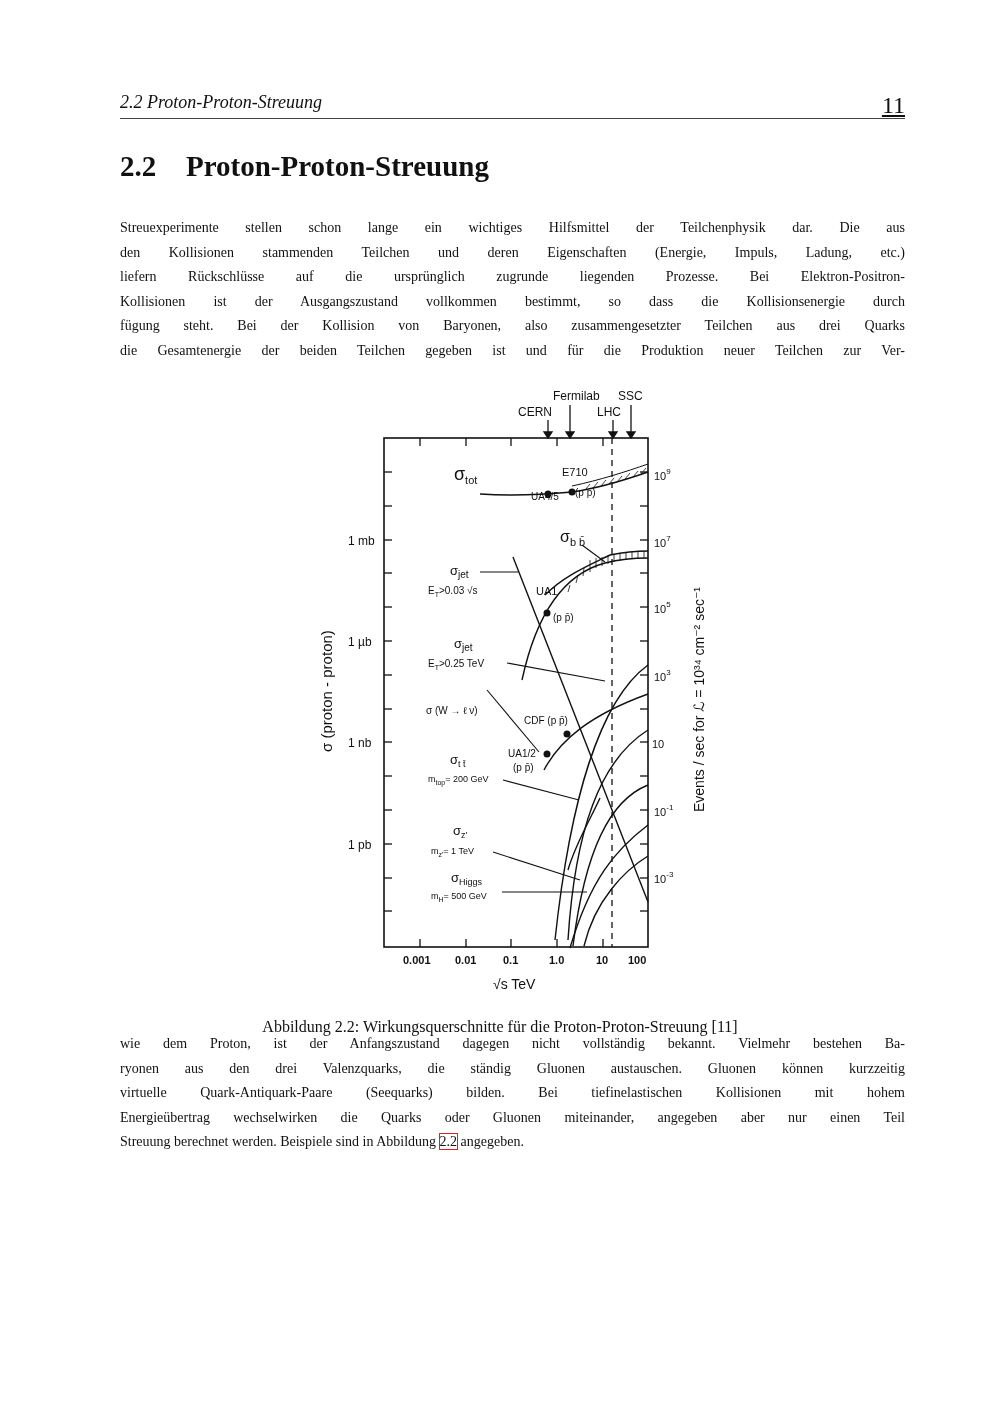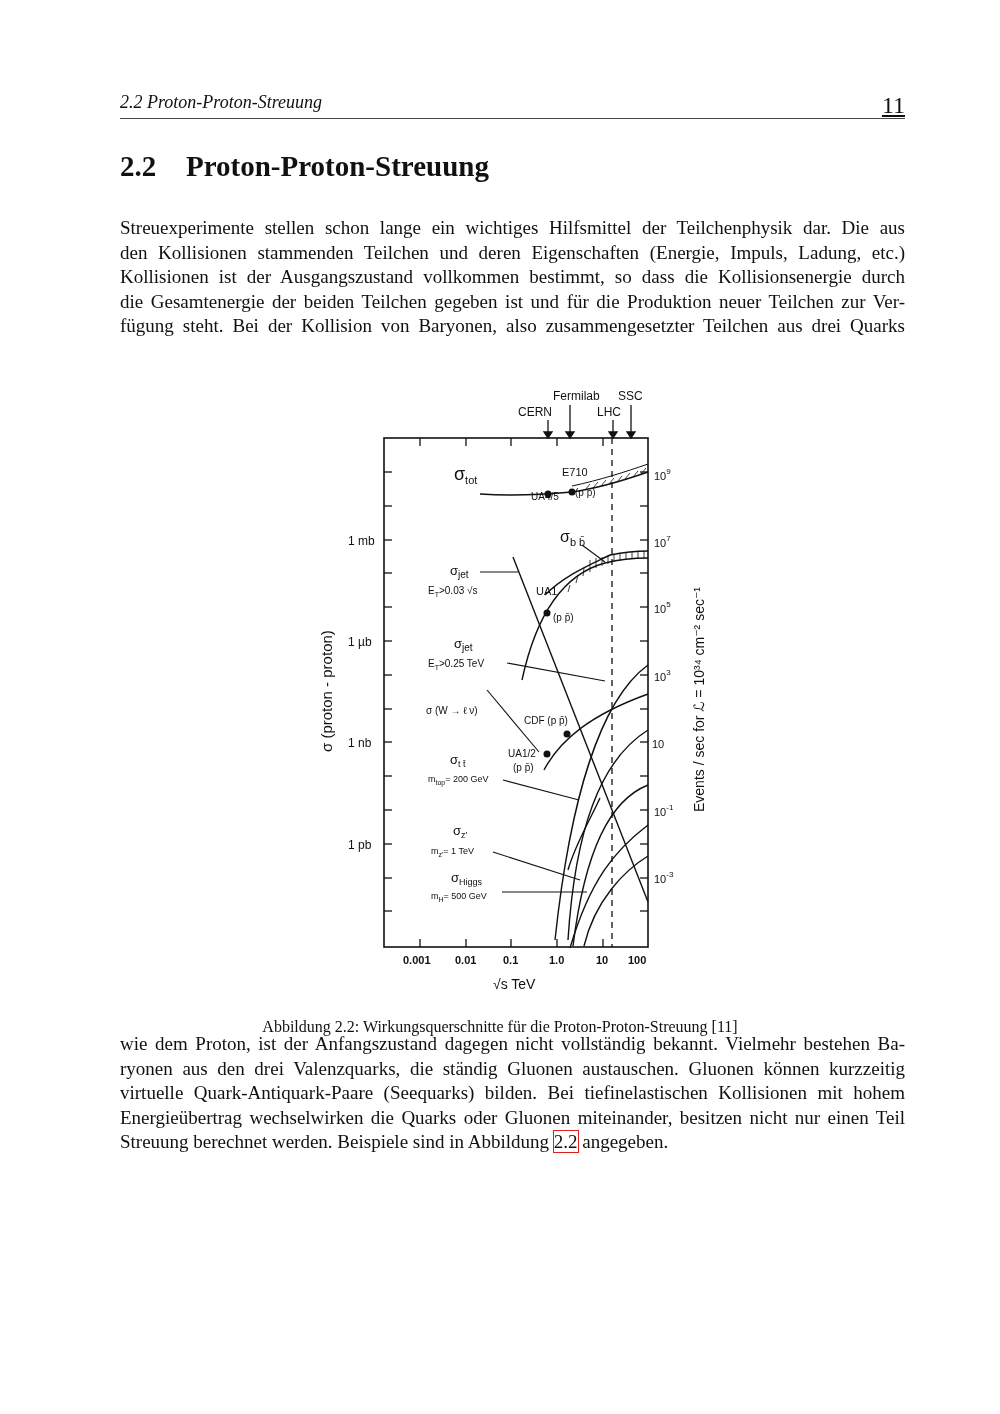--- a/index.html
+++ b/index.html
@@ -4,21 +4,21 @@
 <style>
   html, body { margin: 0; padding: 0; background: #ffffff; }
   body { width: 1000px; height: 1414px; position: relative; overflow: hidden;
          font-family: "Liberation Serif", "DejaVu Serif", serif; color: #111; }
   .running-head { position: absolute; left: 120px; top: 88px; width: 785px; height: 30px;
                   border-bottom: 1px solid #444; }
   .running-head .rh-title { position: absolute; left: 0; top: 4px; font-style: italic; font-size: 18px; }
   .running-head .rh-page { position: absolute; right: 0; top: 4px; font-size: 24px; text-decoration: underline; }
   .section-title { position: absolute; left: 120px; top: 150px; font-size: 29px; font-weight: bold; margin: 0; }
   .section-title .num { display: inline-block; width: 66px; }
-  .para { position: absolute; left: 120px; width: 785px; font-size: 19px; line-height: 24.6px;
+  .para { position: absolute; left: 120px; width: 785px; font-size: 14px; line-height: 24.6px;
           text-align: justify; margin: 0; }
   .para .line { display: block; text-align: justify; text-align-last: justify; white-space: nowrap; }
   .para .line.last { text-align-last: left; }
   #p1 { top: 216px; }
   #p2 { top: 1032px; }
   .figure { position: absolute; left: 300px; top: 380px; width: 420px; height: 620px; }
   .figure svg { width: 420px; height: 620px; }
   .figure text { font-family: "Liberation Sans", "DejaVu Sans", sans-serif; fill: #111; }
   .caption { position: absolute; left: 0; width: 1000px; top: 1018px; text-align: center; font-size: 16px; margin: 0; }
   .ref-link { outline: 1.5px solid #e0201e; outline-offset: 0; color: #111; text-decoration: none; }
@@ -29,23 +29,24 @@
 <div class="running-head">
   <span class="rh-title">2.2 Proton-Proton-Streuung</span>
   <span class="rh-page">11</span>
 </div>
 
 <h2 class="section-title"><span class="num">2.2</span><span>Proton-Proton-Streuung</span></h2>
 
 <p class="para" id="p1">
   <span class="line">Streuexperimente stellen schon lange ein wichtiges Hilfsmittel der Teilchenphysik dar. Die aus</span>
   <span class="line">den Kollisionen stammenden Teilchen und deren Eigenschaften (Energie, Impuls, Ladung, etc.)</span>
+  <span class="line">liefern Rückschlüsse auf die ursprünglich zugrunde liegenden Prozesse. Bei Elektron-Positron-</span>
   <span class="line">Kollisionen ist der Ausgangszustand vollkommen bestimmt, so dass die Kollisionsenergie durch</span>
+  <span class="line">fügung steht. Bei der Kollision von Baryonen, also zusammengesetzter Teilchen aus drei Quarks</span>
   <span class="line">die Gesamtenergie der beiden Teilchen gegeben ist und für die Produktion neuer Teilchen zur Ver-</span>
-  <span class="line">fügung steht. Bei der Kollision von Baryonen, also zusammengesetzter Teilchen aus drei Quarks</span>
 </p>
 
 <div class="figure">
   <svg viewBox="0 0 420 620" xmlns="http://www.w3.org/2000/svg">
 
     <text x="253" y="20" font-size="12">Fermilab</text>
     <text x="318" y="20" font-size="12">SSC</text>
     <text x="218" y="36" font-size="12">CERN</text>
     <text x="297" y="36" font-size="12">LHC</text>
     <g stroke="#111" stroke-width="1.3" fill="#111">
@@ -229,15 +230,15 @@
     </g>
   </svg>
 </div>
 
 <p class="caption">Abbildung 2.2: Wirkungsquerschnitte für die Proton-Proton-Streuung [11]</p>
 
 <p class="para" id="p2">
   <span class="line">wie dem Proton, ist der Anfangszustand dagegen nicht vollständig bekannt. Vielmehr bestehen Ba-</span>
   <span class="line">ryonen aus den drei Valenzquarks, die ständig Gluonen austauschen. Gluonen können kurzzeitig</span>
   <span class="line">virtuelle Quark-Antiquark-Paare (Seequarks) bilden. Bei tiefinelastischen Kollisionen mit hohem</span>
-  <span class="line">Energieübertrag wechselwirken die Quarks oder Gluonen miteinander, besitzen nicht nur einen Teil</span>
+  <span class="line">Energieübertrag wechselwirken die Quarks oder Gluonen miteinander, angegeben aber nur einen Teil</span>
   <span class="line last"><span>Streuung berechnet werden. Beispiele sind in Abbildung </span><a class="ref-link" href="#">2.2</a><span> angegeben.</span></span>
 </p>
 
 </body></html>

